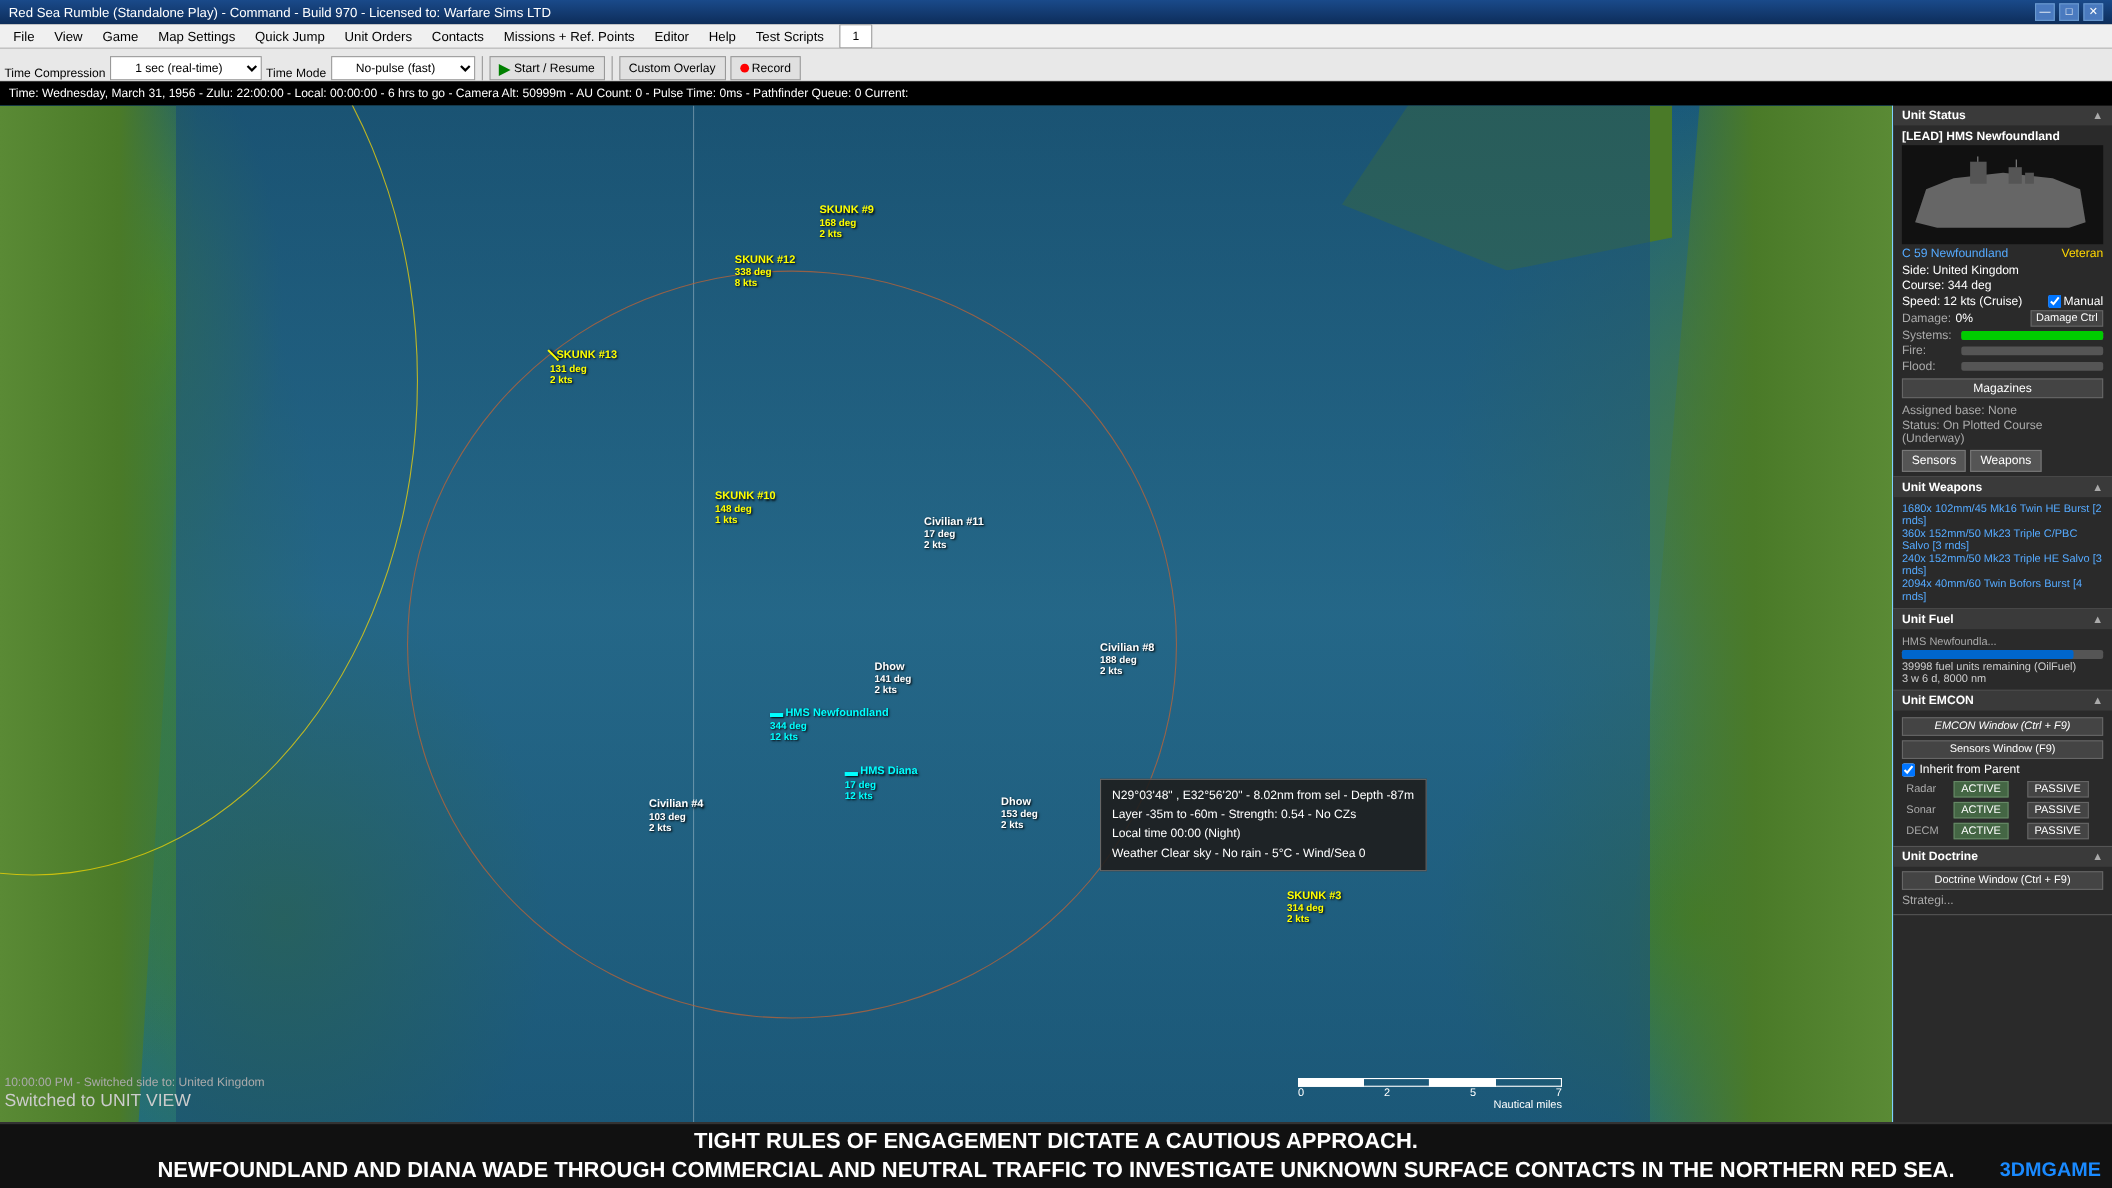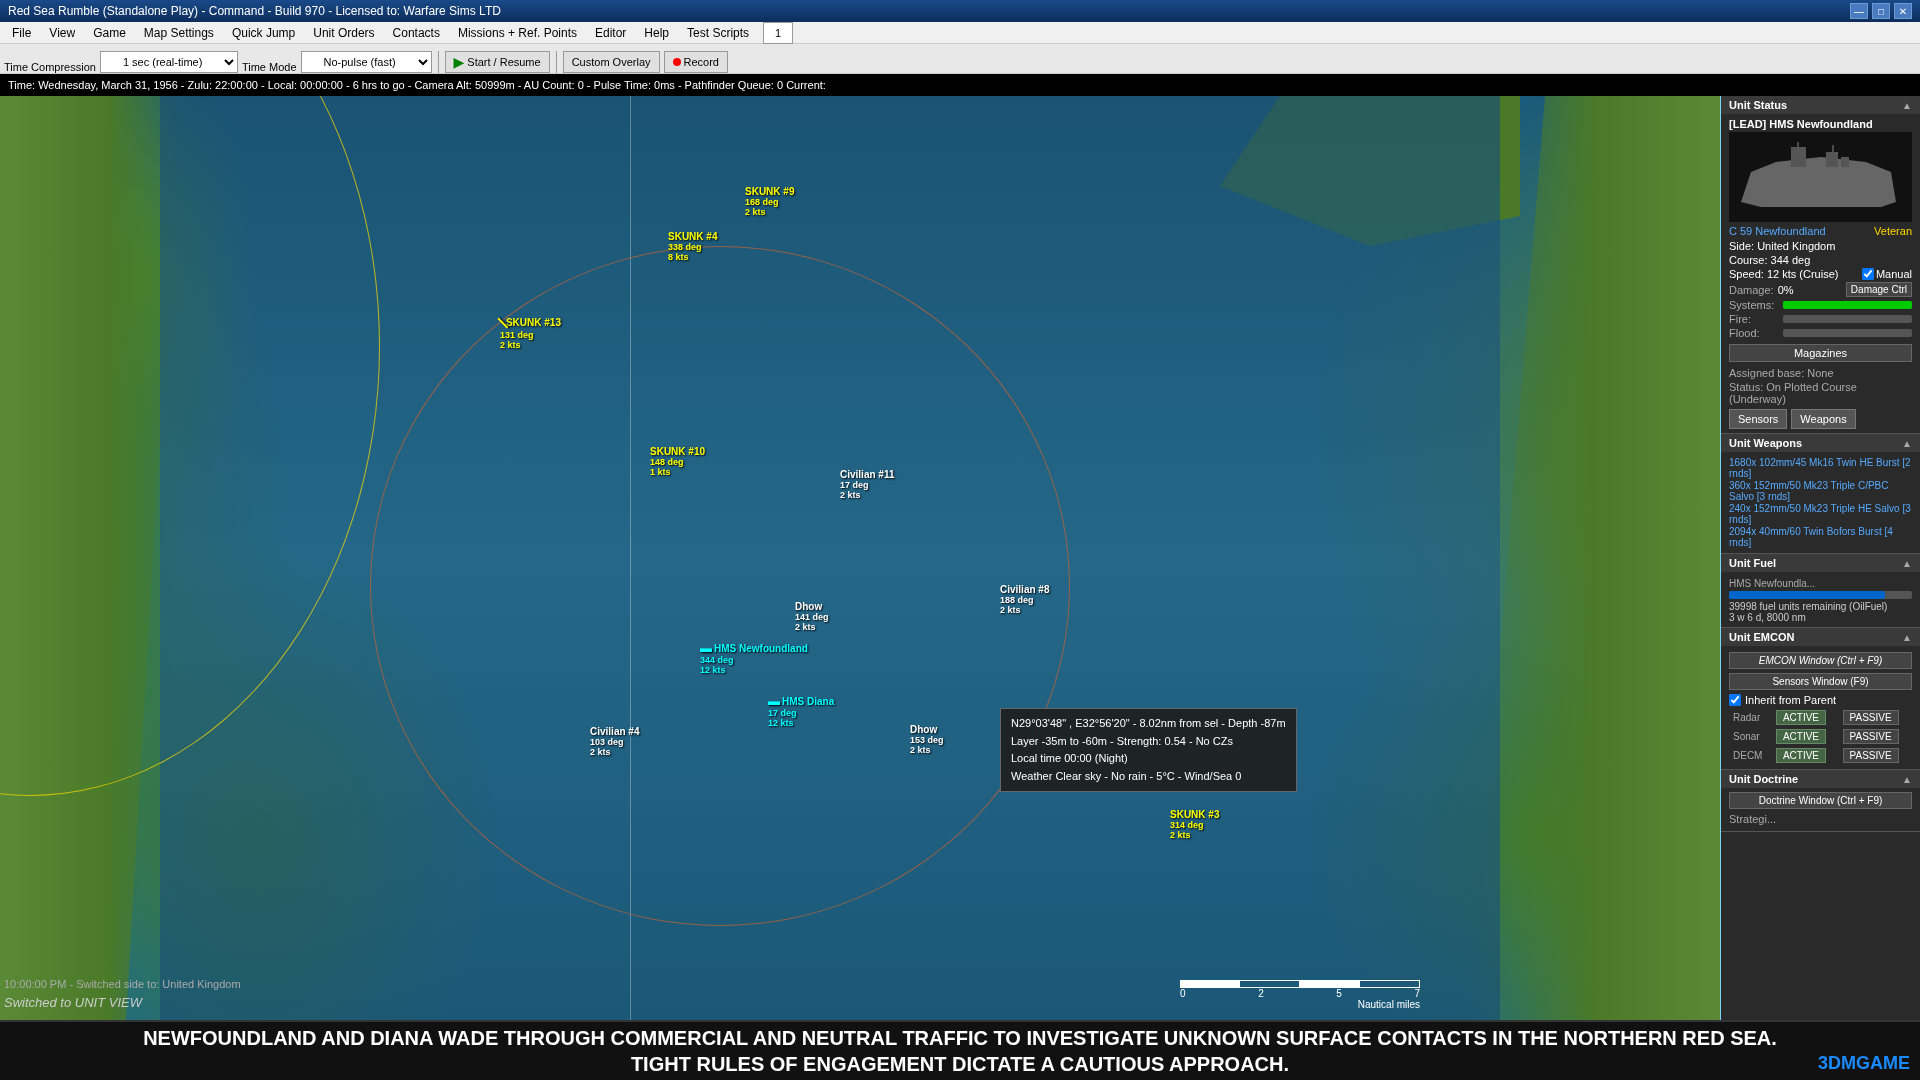--- a/index.html
+++ b/index.html
@@ -211,21 +211,21 @@
       color: #1a8aff; font-size: 18px; font-weight: bold;
     }
 
     
     .map-switch-log {
       position: absolute; bottom: 30px; left: 4px;
       color: #aaa; font-size: 11px;
     }
     .map-view-label {
       position: absolute; bottom: 10px; left: 4px;
-      color: #ccc; font-size: 13px; font-style: italic;
+      color: #ccc; font-size: 16px;
     }
 
     
     .crosshair-v {
       position: absolute; top: 0; bottom: 0; width: 1px; background: rgba(255,255,255,0.3);
       pointer-events: none;
     }
 
     
     .yellow-arc {
@@ -305,21 +305,21 @@
     <div class="yellow-arc" style="left:-320px; top:-200px; width:700px; height:900px;"></div>
 
     <div class="range-circle" style="left:370px; top:150px; width:700px; height:680px;"></div>
 
     <div class="unit-label" style="left:745px; top:90px;">
       <div>SKUNK #9</div>
       <div style="font-size:9px;">168 deg<br>2 kts</div>
     </div>
 
     <div class="unit-label" style="left:668px; top:135px;">
-      <div>SKUNK #4</div>
+      <div>SKUNK #12</div>
       <div style="font-size:9px;">338 deg<br>8 kts</div>
     </div>
 
     <div class="unit-label" style="left:500px; top:218px;">
       <div style="display:flex; align-items:center; gap:2px;">
         <span style="color:#ff0; font-size:14px; transform:rotate(-45deg); display:inline-block;">|</span>
         <span>SKUNK #13</span>
       </div>
       <div style="font-size:9px;">131 deg<br>2 kts</div>
     </div>
@@ -558,17 +558,17 @@
         <button class="doctrine-btn" style="width:100%; margin-bottom:2px;">Doctrine Window (Ctrl + F9)</button>
         <div class="status-text">Strategi...</div>
       </div>
     </div>
 
   </div>
 </div>
 
 <div id="bottom-ticker" style="position:relative;">
   <div>
+    <div>TIGHT RULES OF ENGAGEMENT DICTATE A CAUTIOUS APPROACH.</div>
     <div>NEWFOUNDLAND AND DIANA WADE THROUGH COMMERCIAL AND NEUTRAL TRAFFIC TO INVESTIGATE UNKNOWN SURFACE CONTACTS IN THE NORTHERN RED SEA.</div>
-    <div>TIGHT RULES OF ENGAGEMENT DICTATE A CAUTIOUS APPROACH.</div>
   </div>
   <div id="ticker-logo">3DMGAME</div>
 </div>
 
 </body></html>

